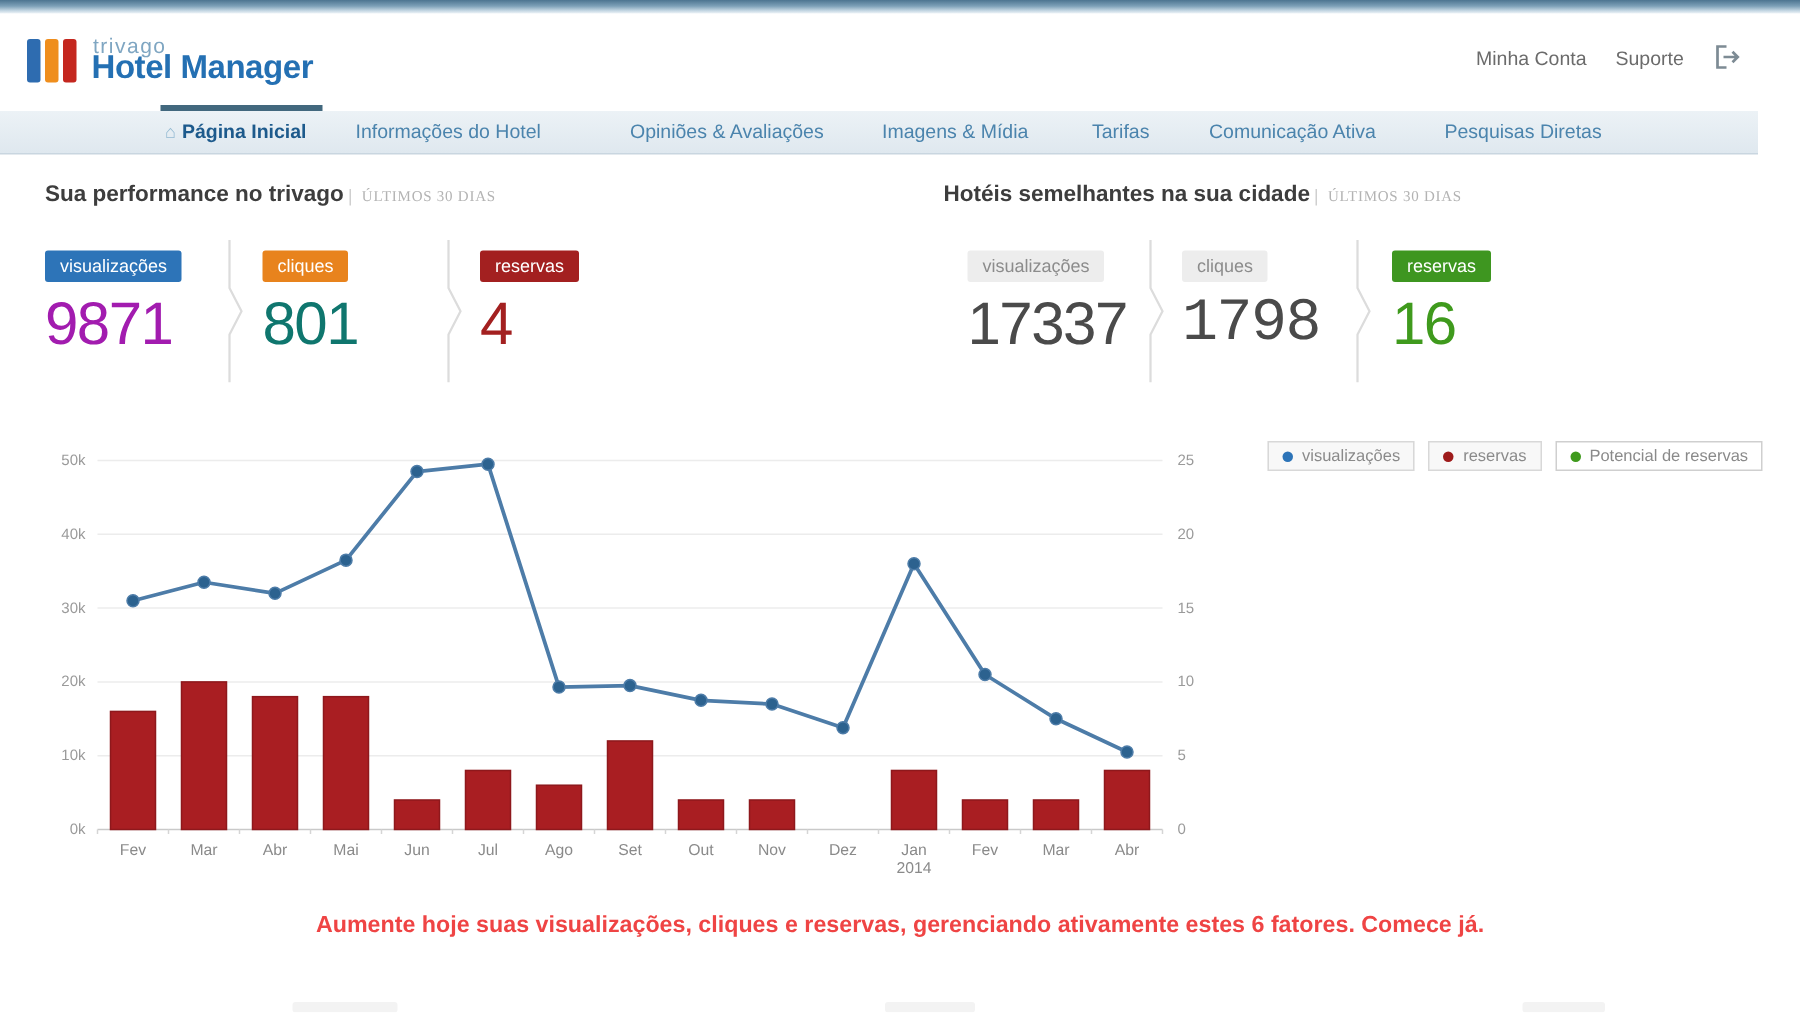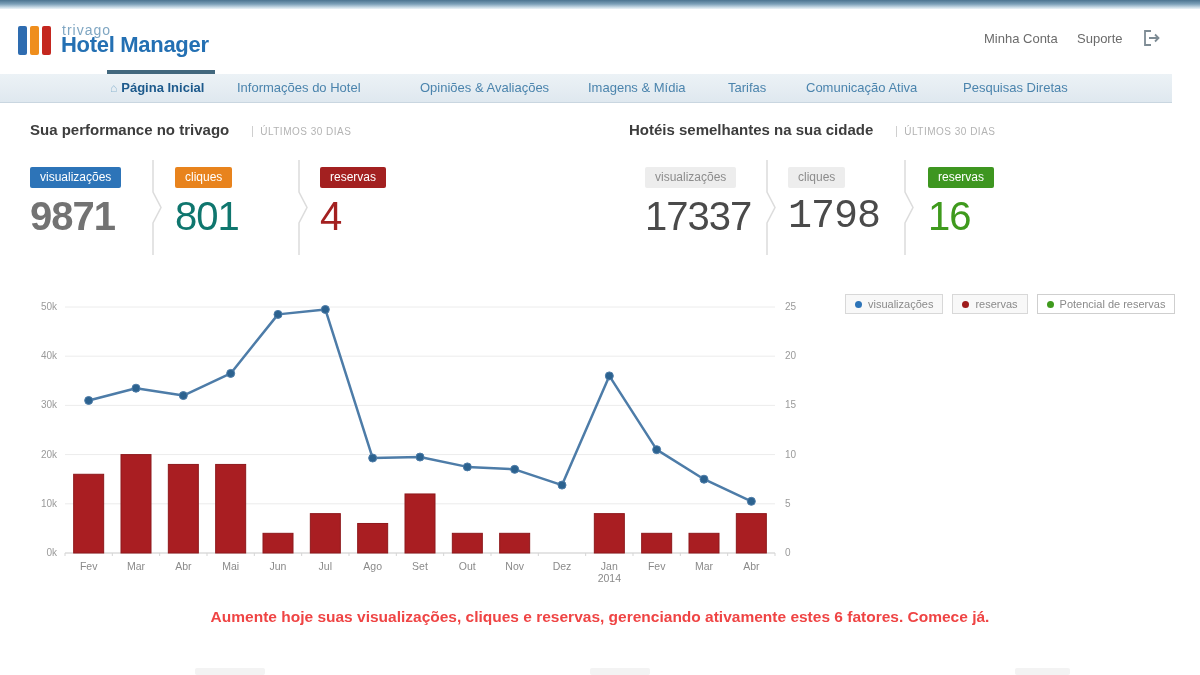--- a/index.html
+++ b/index.html
@@ -25,21 +25,21 @@
   #nav { position:absolute; left:0; top:74px; width:1172px; height:29px;
          background:linear-gradient(#ecf2f6, #dfe8ef); border-bottom:1px solid #c9d6e0; }
   .tab { position:absolute; top:6px; font-size:13px; color:#4b84ad; cursor:pointer; white-space:nowrap; }
   .tab.active { color:#1d5a8c; font-weight:bold; }
   #active-bar { position:absolute; left:107px; top:-4px; width:108px; height:4px; background:#42687e; }
   .home-ic { color:#93b9d2; font-size:12px; margin-right:4px; }
 
   
   .sec-title { position:absolute; font-size:15px; font-weight:bold; color:#3d3d3d; white-space:nowrap; }
   .sec-period { font-size:10px; font-weight:normal; color:#b3b3b3; border-left:1px solid #cfcfcf;
-                padding-left:7px; margin-left:23px; letter-spacing:0.5px; }
+                padding-left:7px; margin-left:4px; letter-spacing:0.5px;font-family:Liberation Serif, serif; }
 
   
   .badge { position:absolute; font-size:12px; padding:3px 10px 4px; border-radius:2px; white-space:nowrap; }
   .bignum { position:absolute; font-size:40px; letter-spacing:-1px; white-space:nowrap; }
   .kpi-sep { position:absolute; top:160px; }
 
   
   #chart-wrap { position:absolute; left:25px; top:293px; }
   #legend { position:absolute; left:845px; top:294px; display:flex; gap:9px; }
   .legend-item { display:flex; align-items:center; gap:6px; border:1px solid #d8d8d8; background:#f8f8f8;
@@ -93,21 +93,21 @@
   </div>
 
   <div class="sec-title" style="left:30px; top:121px;">
     <span>Sua performance no trivago</span><span class="sec-period">ÚLTIMOS 30 DIAS</span>
   </div>
   <div class="sec-title" style="left:629px; top:121px;">
     <span>Hotéis semelhantes na sua cidade</span><span class="sec-period">ÚLTIMOS 30 DIAS</span>
   </div>
 
   <div class="badge" style="left: 30px; top: 167px; background: rgb(45, 116, 184); color: rgb(255, 255, 255);">visualizações</div>
-  <div class="bignum" style="left: 30px; top: 194px; color: #737373; font-weight: bold;">9871</div>
+  <div class="bignum" style="left: 30px; top: 194px; color: #a21caf;">9871</div>
 
   <svg class="kpi-sep" style="left:146px;" width="18" height="95" viewBox="0 0 18 95">
     <path d="M7,0 L7,32 L15,47.5 L7,63 L7,95" fill="none" stroke="#dcdcdc" stroke-width="1.5"></path>
   </svg>
 
   <div class="badge" style="left: 175px; top: 167px; background: rgb(232, 131, 29); color: rgb(255, 255, 255);">cliques</div>
   <div class="bignum" style="left: 175px; top: 194px; color: #0f766e;">801</div>
 
   <svg class="kpi-sep" style="left:292px;" width="18" height="95" viewBox="0 0 18 95">
     <path d="M7,0 L7,32 L15,47.5 L7,63 L7,95" fill="none" stroke="#dcdcdc" stroke-width="1.5"></path>

